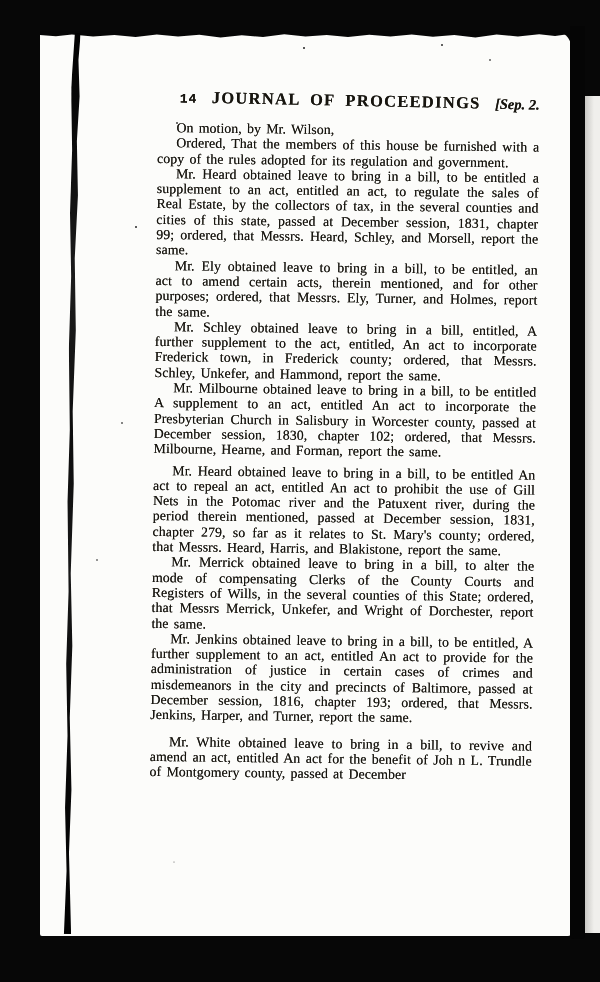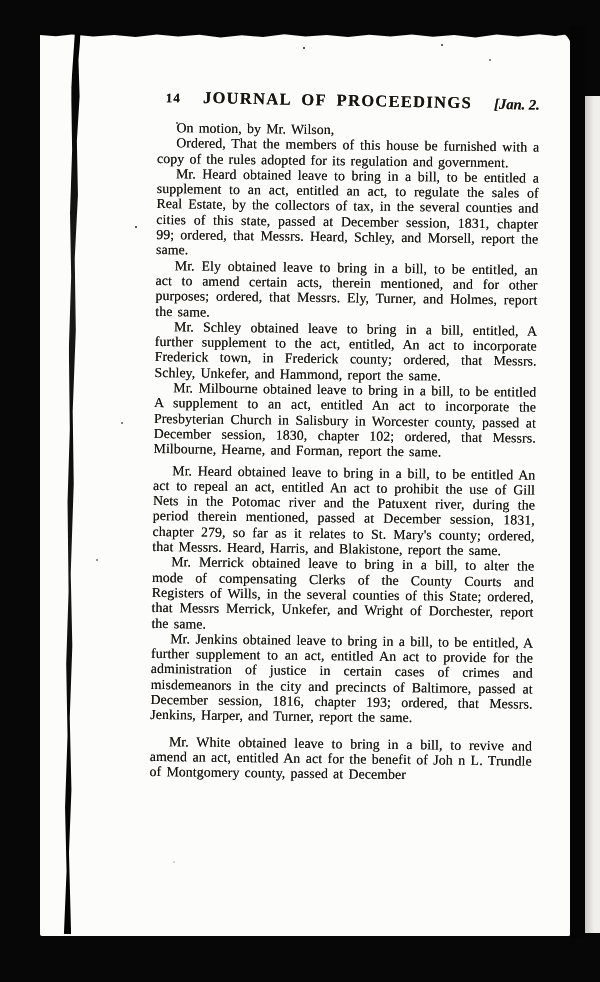--- a/index.html
+++ b/index.html
@@ -93,22 +93,23 @@
   .header {
     display: flex;
     align-items: baseline;
     margin-bottom: 13px;
     transform: rotate(0.45deg);
     transform-origin: 0 0;
   }
   .pagenum {
     font-size: 13px;
     font-weight: bold;
-    margin-left: 8px;
+    margin-left: 22px;
     letter-spacing: 1px;
+    font-family: Liberation Mono, monospace;
   }
   .title {
     flex: 1;
     text-align: center;
     font-size: 16.5px;
     font-weight: bold;
     letter-spacing: 1.3px;
     word-spacing: 5px;
     white-space: nowrap;
   }
@@ -140,21 +141,21 @@
 
   <div class="top-edge"></div>
   <div class="gutter"></div>
   <div class="speck"></div>
 
   <div class="content">
 
     <div class="header">
       <span class="pagenum">14</span>
       <span class="title">JOURNAL OF PROCEEDINGS</span>
-      <span class="datemark">[Jan. 2.</span>
+      <span class="datemark">[Sep. 2.</span>
     </div>
 
     <div class="bodytext">
       <p>On motion, by Mr. Wilson,</p>
       <p>Ordered, That the members of this house be furnished with a copy of the rules adopted for its regulation and government.</p>
       <p>Mr. Heard obtained leave to bring in a bill, to be entitled a supplement to an act, entitled an act, to regulate the sales of Real Estate, by the collectors of tax, in the several counties and cities of this state, passed at December session, 1831, chapter 99; ordered, that Messrs. Heard, Schley, and Morsell, report the same.</p>
       <p>Mr. Ely obtained leave to bring in a bill, to be entitled, an act to amend certain acts, therein mentioned, and for other purposes; ordered, that Messrs. Ely, Turner, and Holmes, report the same.</p>
       <p>Mr. Schley obtained leave to bring in a bill, entitled, A further supplement to the act, entitled, An act to incorporate Frederick town, in Frederick county; ordered, that Messrs. Schley, Unkefer, and Hammond, report the same.</p>
       <p>Mr. Milbourne obtained leave to bring in a bill, to be entitled A supplement to an act, entitled An act to incorporate the Presbyterian Church in Salisbury in Worcester county, passed at December session, 1830, chapter 102; ordered, that Messrs. Milbourne, Hearne, and Forman, report the same.</p>
       <p class="gap-small">Mr. Heard obtained leave to bring in a bill, to be entitled An act to repeal an act, entitled An act to prohibit the use of Gill Nets in the Potomac river and the Patuxent river, during the period therein mentioned, passed at December session, 1831, chapter 279, so far as it relates to St. Mary's county; ordered, that Messrs. Heard, Harris, and Blakistone, report the same.</p>

